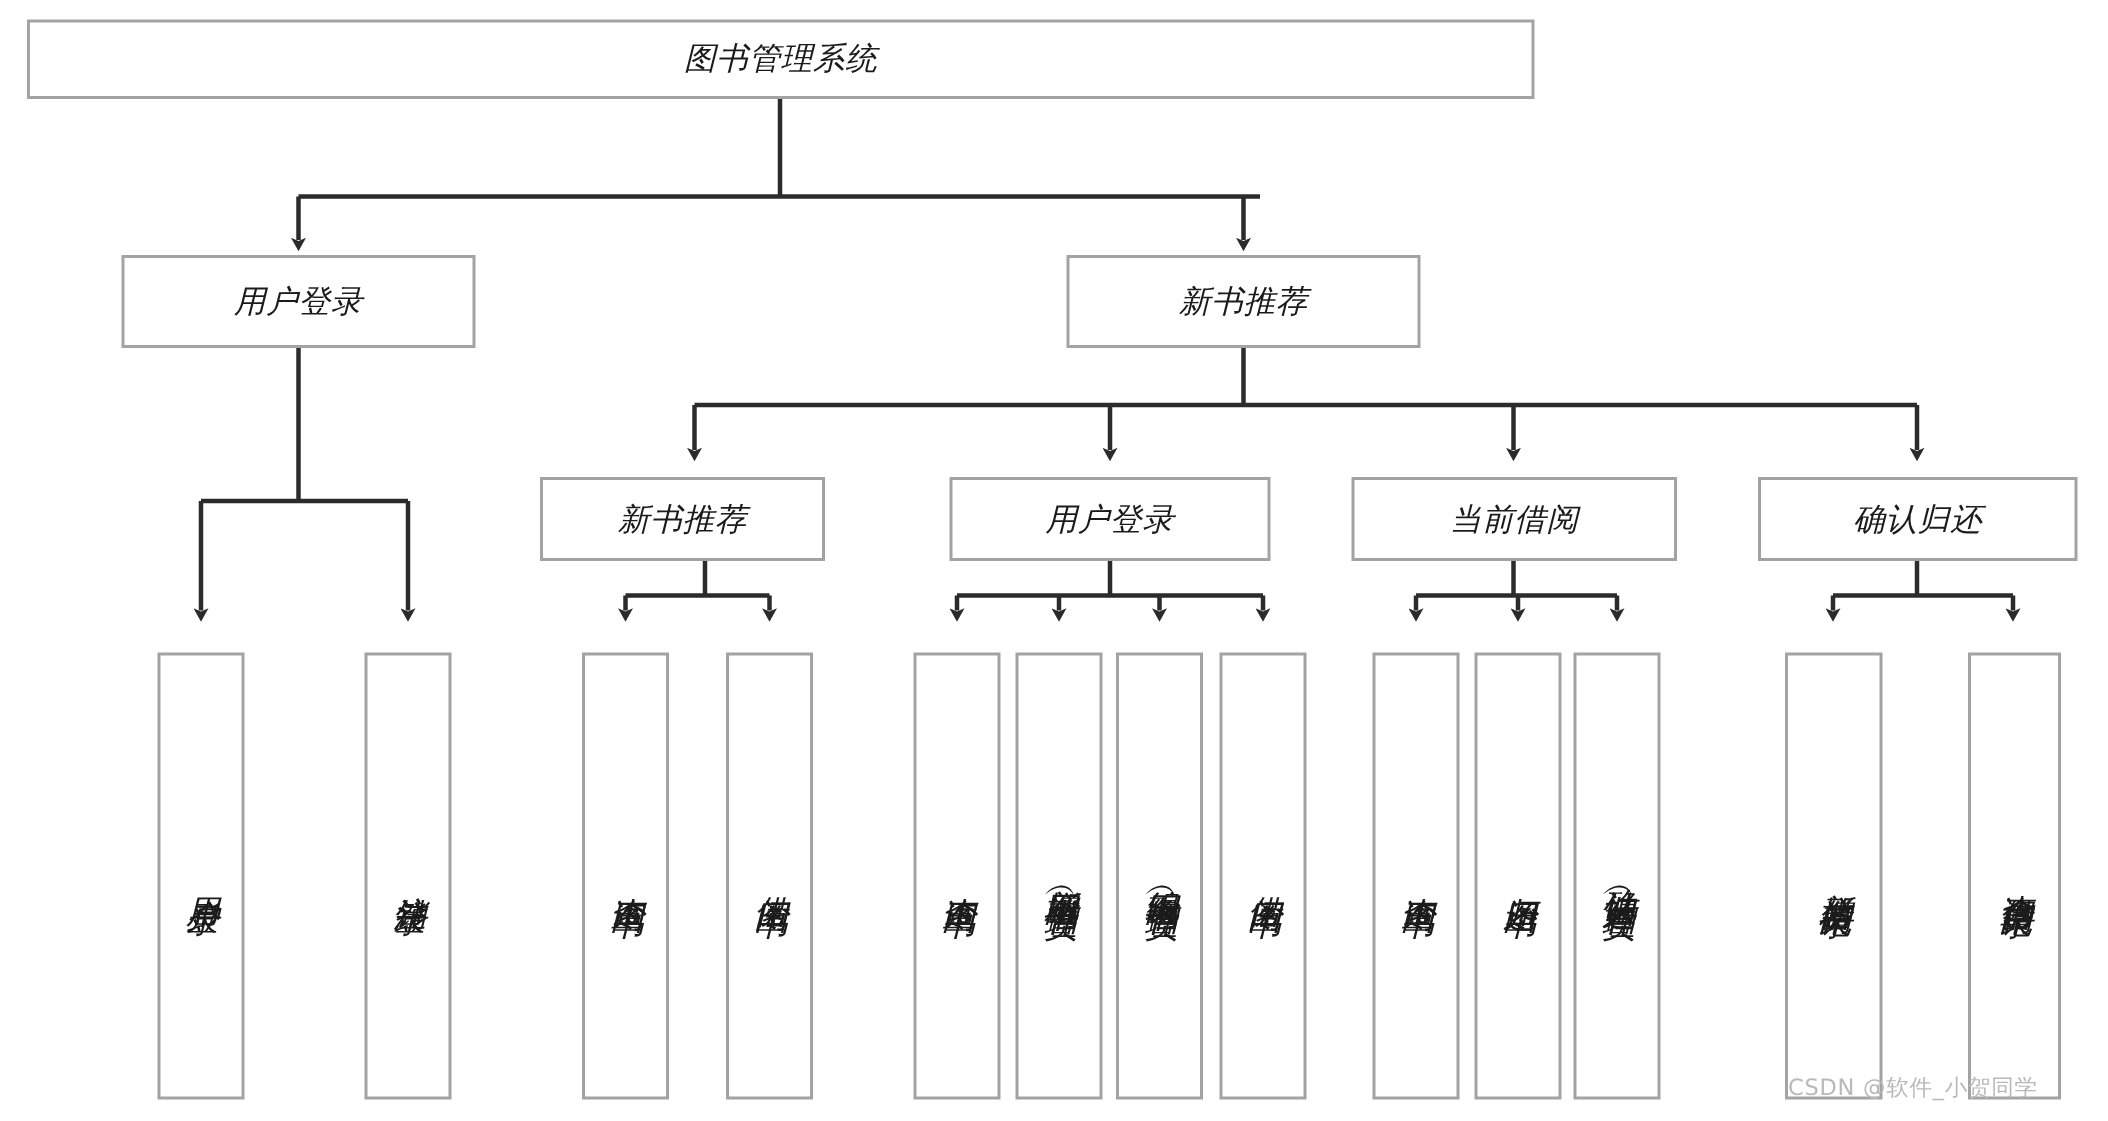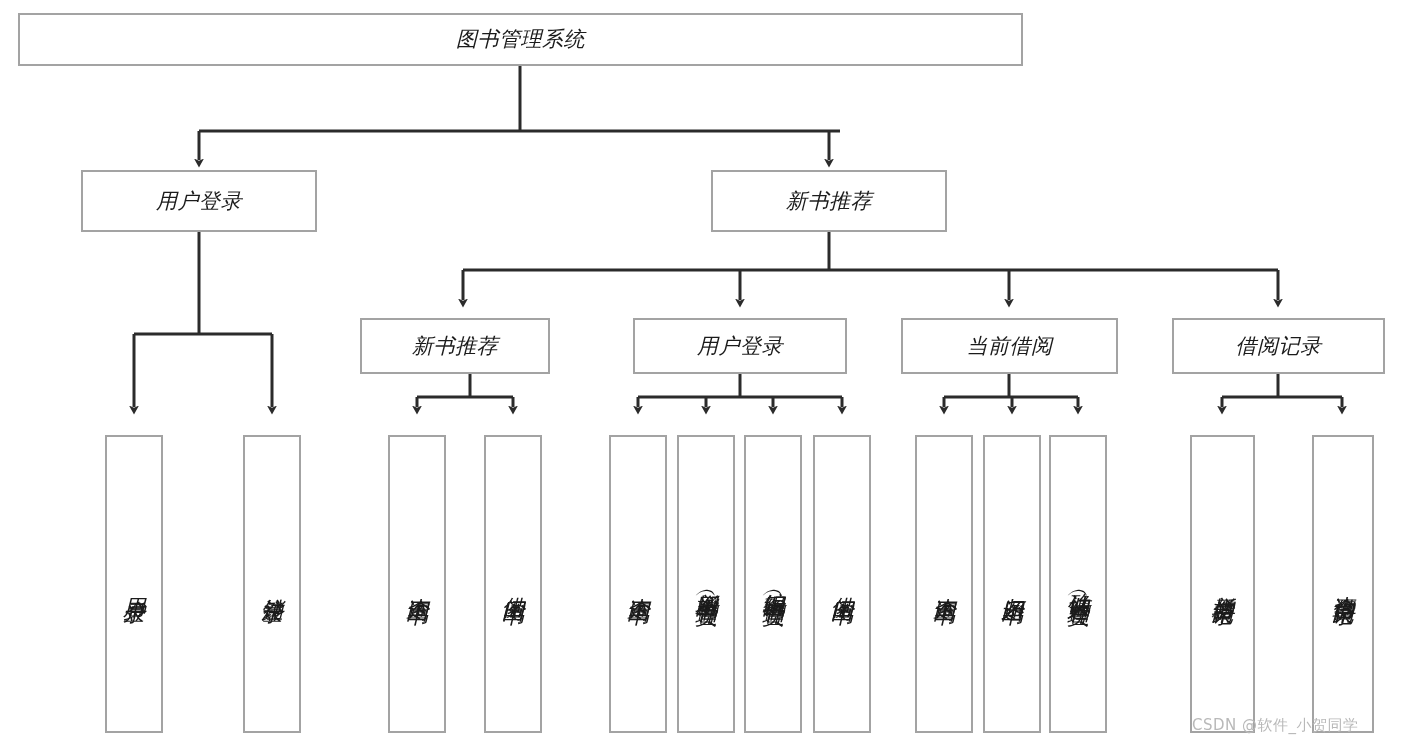--- a/index.html
+++ b/index.html
@@ -135,21 +135,21 @@
   <div class="node h" style="left:360px; top:318px; width:190px; height:56px;">
     <span>新书推荐</span>
   </div>
   <div class="node h" style="left:633px; top:318px; width:214px; height:56px;">
     <span>用户登录</span>
   </div>
   <div class="node h" style="left:901px; top:318px; width:217px; height:56px;">
     <span>当前借阅</span>
   </div>
   <div class="node h" style="left:1172px; top:318px; width:213px; height:56px;">
-    <span>借阅记录</span>
+    <span>确认归还</span>
   </div>
 
   <div class="node v" style="left:105px; top:435px; width:58px; height:298px;">
     <span class="vlabel">用户登录</span>
   </div>
   <div class="node v" style="left:243px; top:435px; width:58px; height:298px;">
     <span class="vlabel">注销登录</span>
   </div>
 
   <div class="node v" style="left:388px; top:435px; width:58px; height:298px;">

